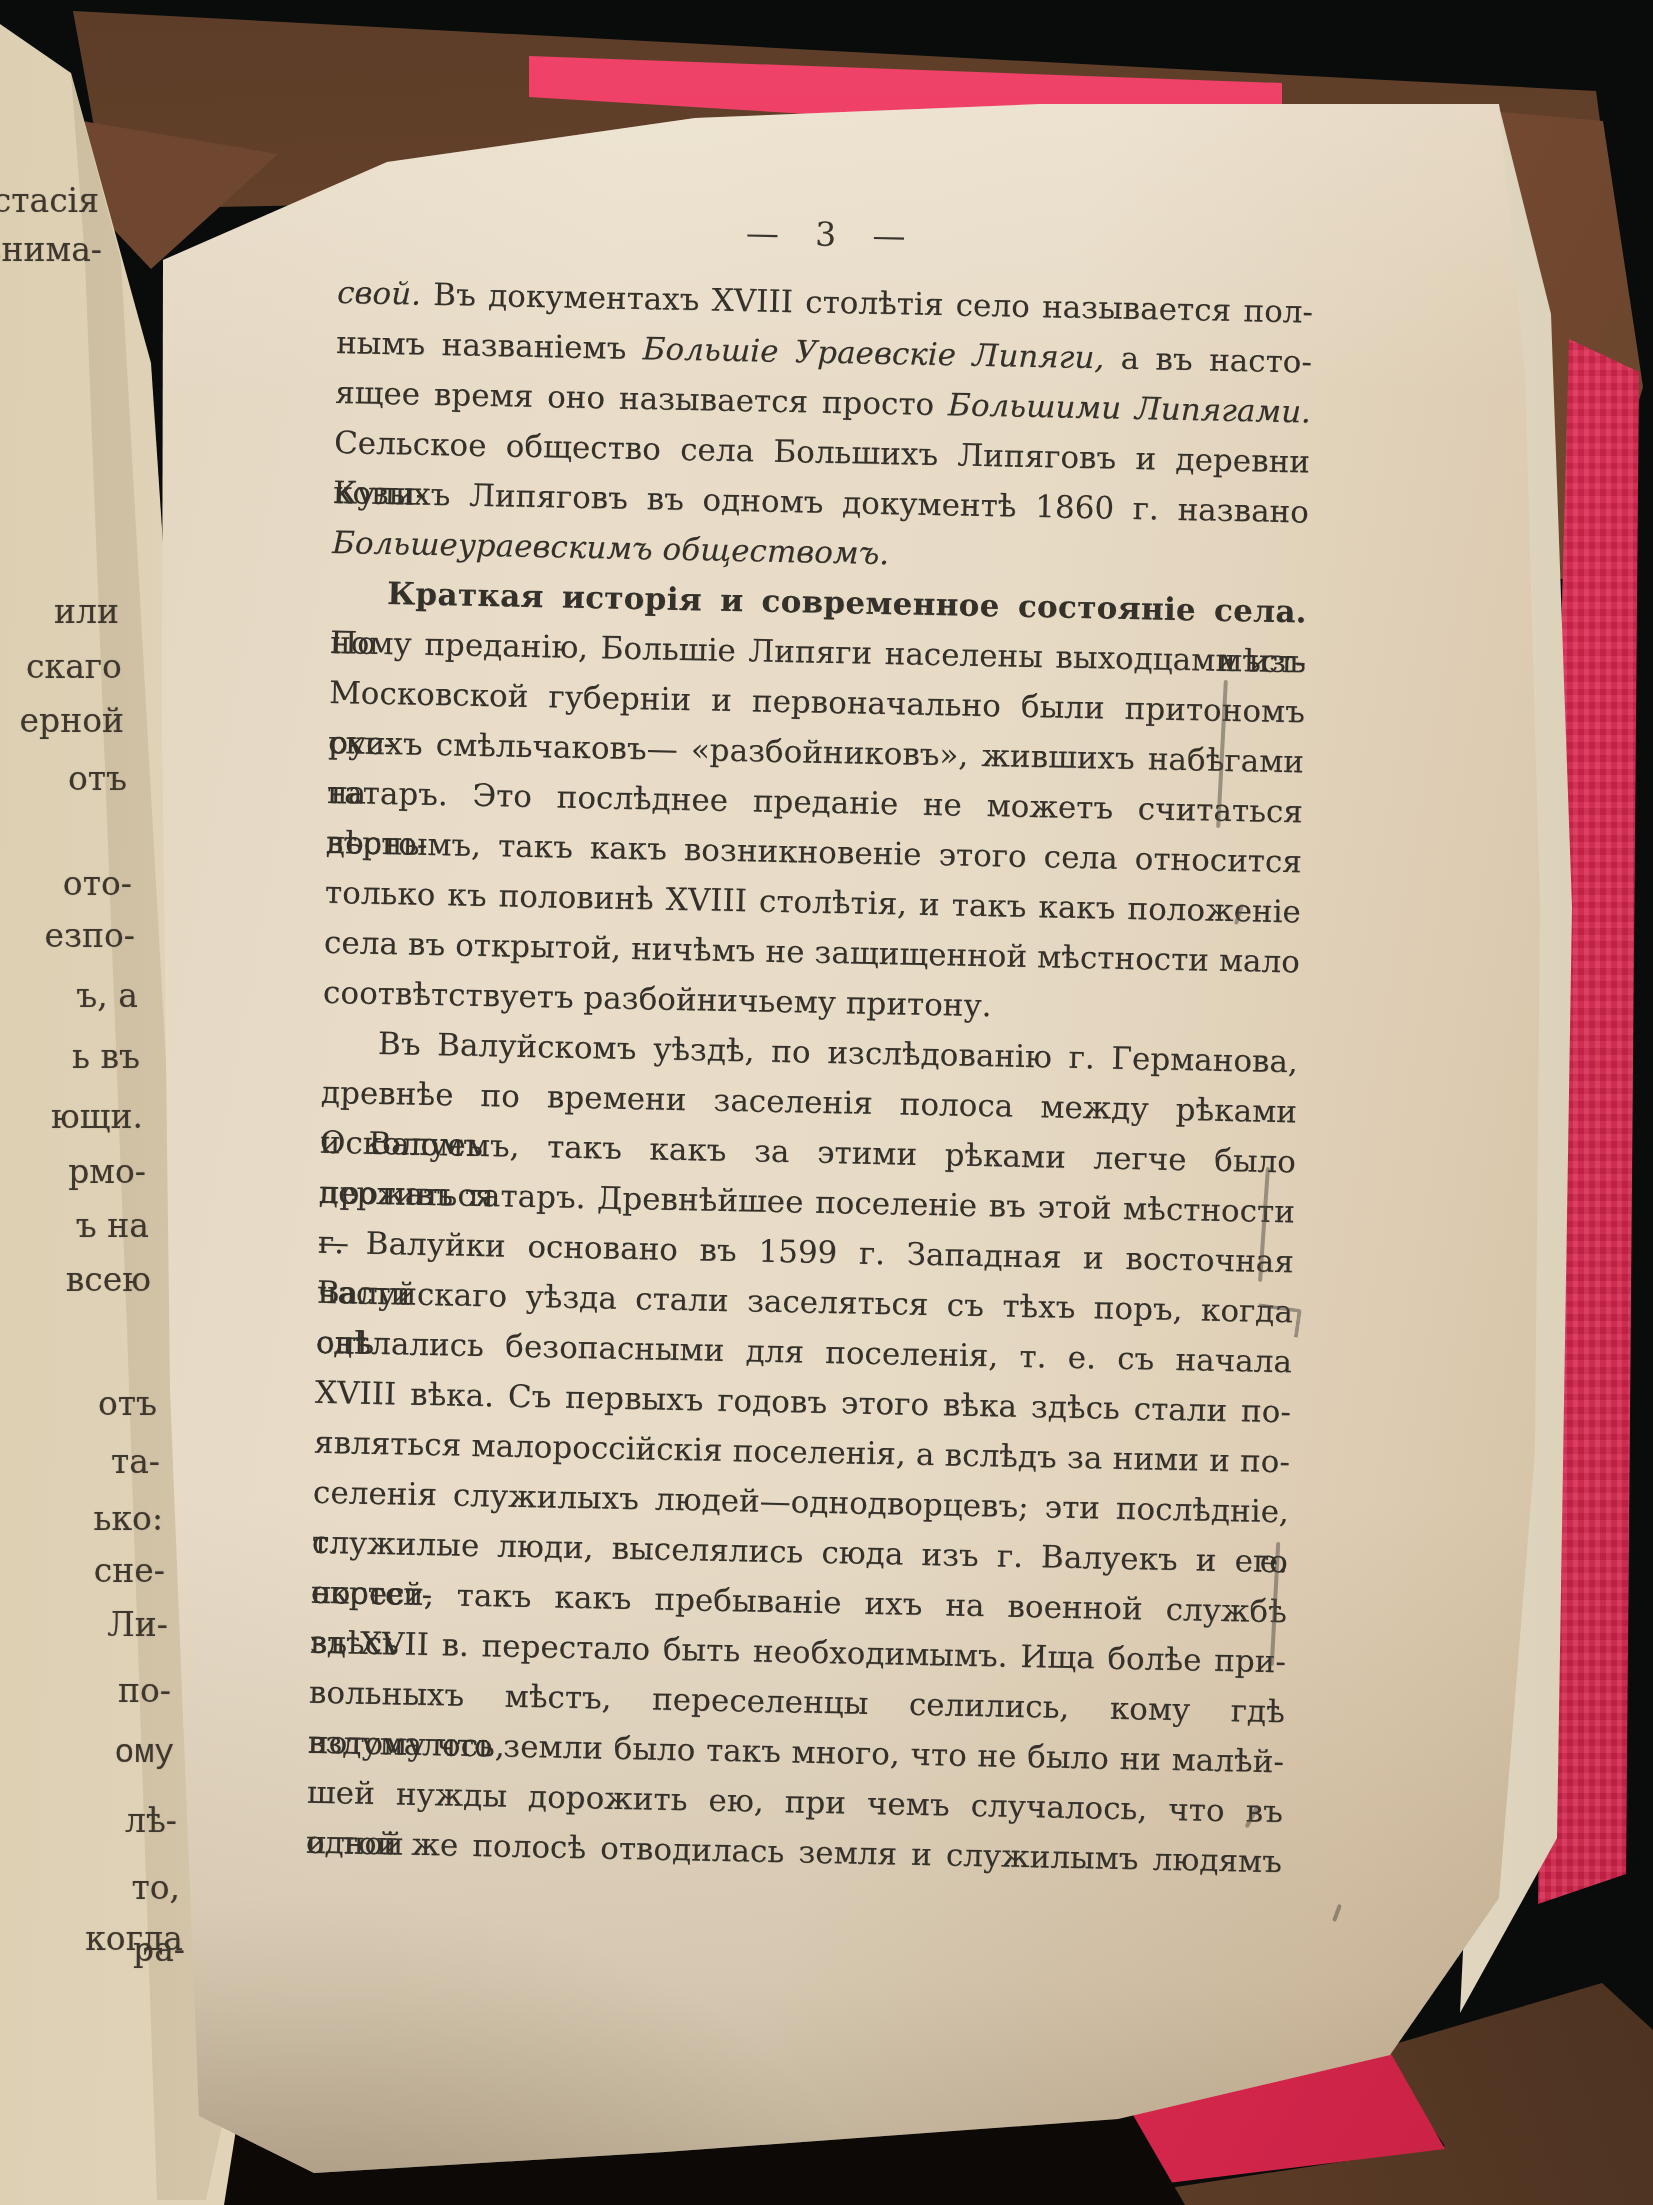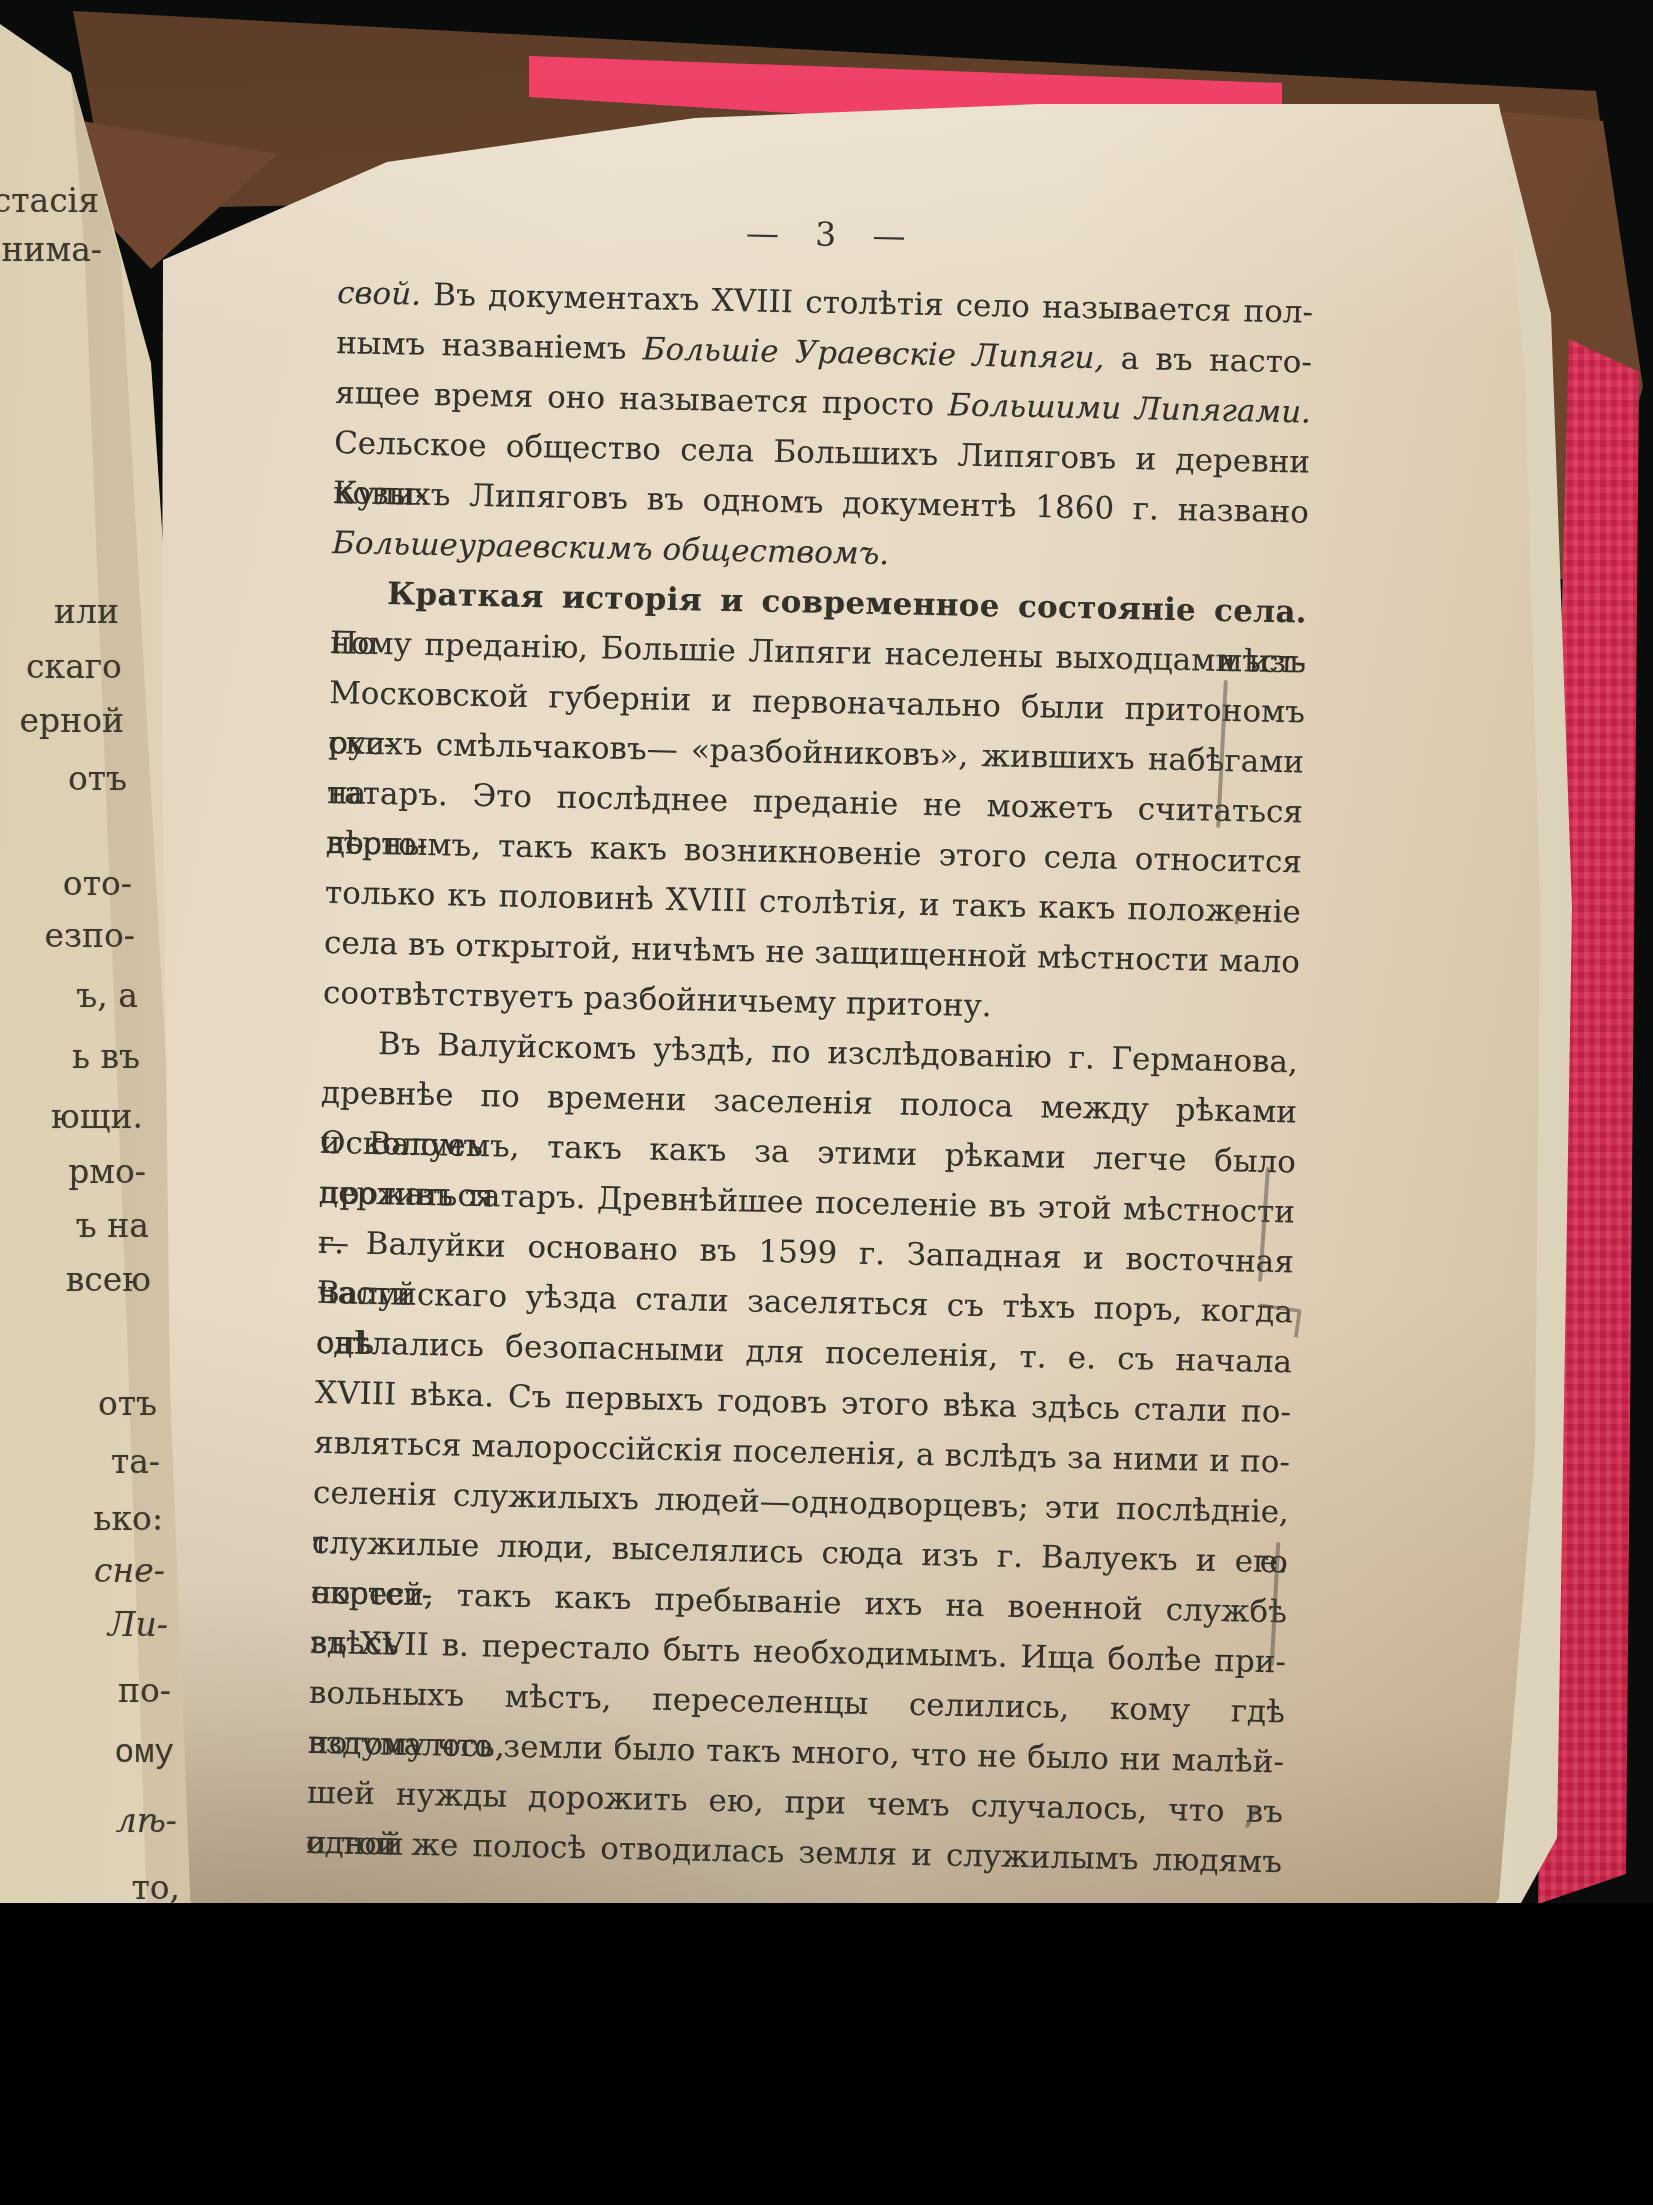--- a/index.html
+++ b/index.html
@@ -1,17 +1,17 @@
 <!DOCTYPE html>
 <html style="--paper: #e7dbc6; --ink: #34302a; --cloth-red: #e62e55; --leather: #7a4e33; --background: #0a0c0b; --facing-paper: #e6d9c1;font-size:9.7px"><head>
 <meta charset="utf-8">
 <style>
   html,body{margin:0;padding:0;background:#000;}
   .stage{
-    position:relative;width:1654px;height:1903px;overflow:hidden;
+    position:relative;width:1654px;height:2205px;overflow:hidden;
     background:var(--background,#0a0c0b);
     font-family:"DejaVu Serif","Liberation Serif",serif;
   }
   .shape{position:absolute;inset:0;}
   
   .leather-top-band{
     background:linear-gradient(178deg,#5d3d28 0%,var(--leather,#7a4e33) 55%,#6b432c 100%);
     clip-path:polygon(73px 11px,1596px 91px,1608px 181px,109px 209px);
   }
   .leather-gutter-top{
@@ -50,21 +50,21 @@
   .left-edge-strip{
     background:linear-gradient(90deg,rgba(120,95,60,.25) 0%,rgba(0,0,0,0) 45%,rgba(255,252,242,.5) 100%);
     clip-path:polygon(71px 73px,121px 260px,181px 1330px,224px 2116px,206px 2200px,157px 2200px,127px 1330px,85px 260px);
     opacity:.7;
   }
   .fragments{position:absolute;inset:0;}
   .fragment{
     position:absolute;font-size:33px;color:#3d372e;white-space:nowrap;
     text-shadow:0 0 1.2px rgba(60,52,40,.35);
   }
-  .fragment.i{font-style:italic;}
+  .fragment.i{}
   
   .page-edge-strip{
     background:linear-gradient(90deg,#efe8d7 0%,#f6f1e3 55%,#d9cdb4 100%);
     clip-path:polygon(1499px 106px,1551px 314px,1572px 907px,1557px 1838px,1460px 2013px,1511px 967px);
   }
   .right-page{
     background:
       radial-gradient(1088px 725px at 18% 104%,rgba(105,82,50,.28) 0%,rgba(105,82,50,0) 55%),
       linear-gradient(90deg,rgba(110,85,55,.34) 0%,rgba(110,85,55,.1) 3.5%,rgba(110,85,55,0) 8%),
       linear-gradient(270deg,rgba(150,118,78,.22) 0%,rgba(150,118,78,0) 6%),

